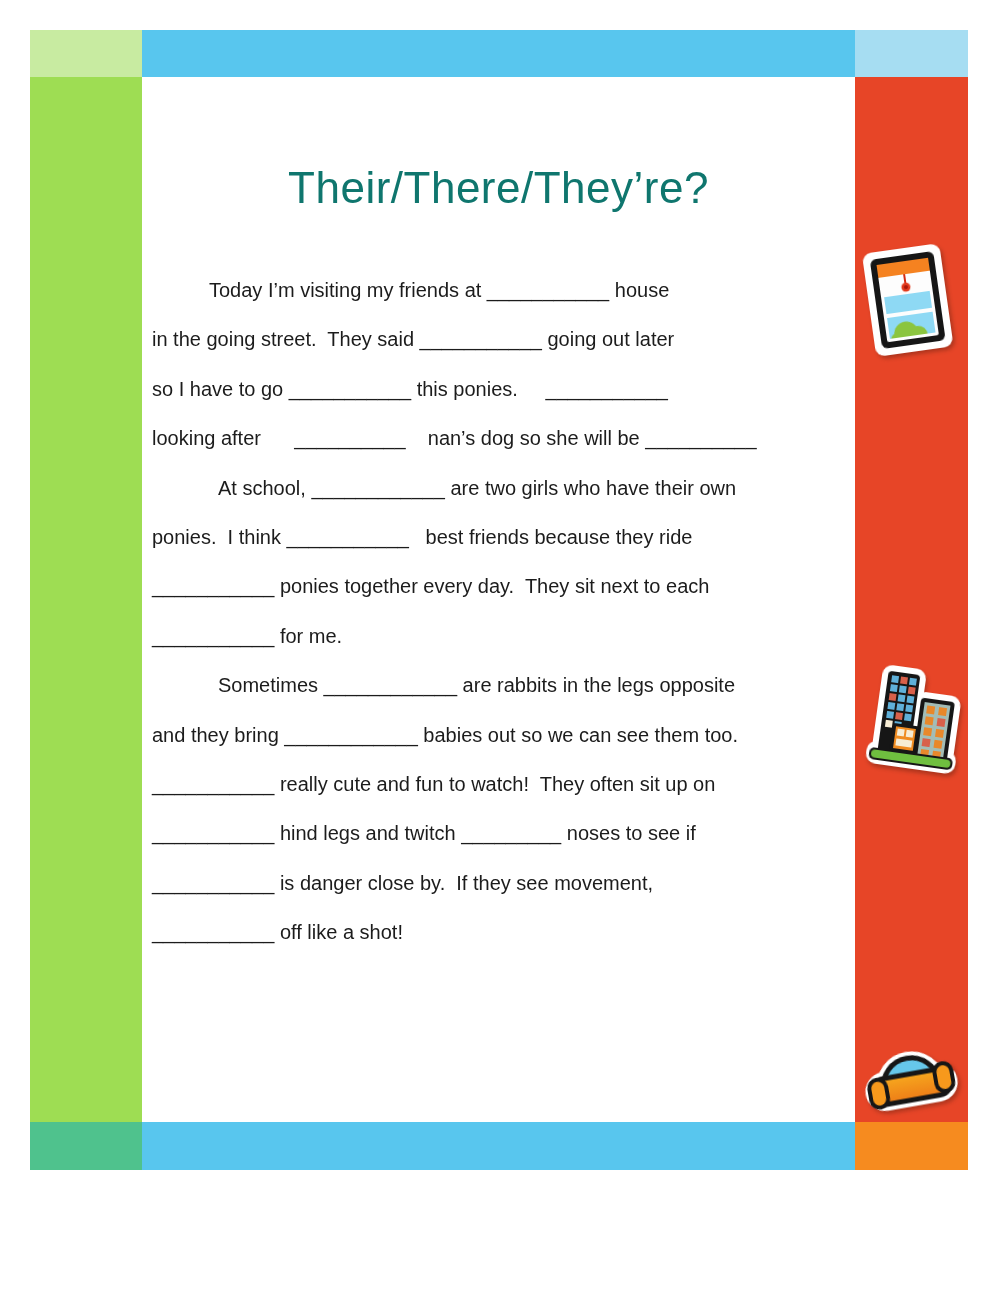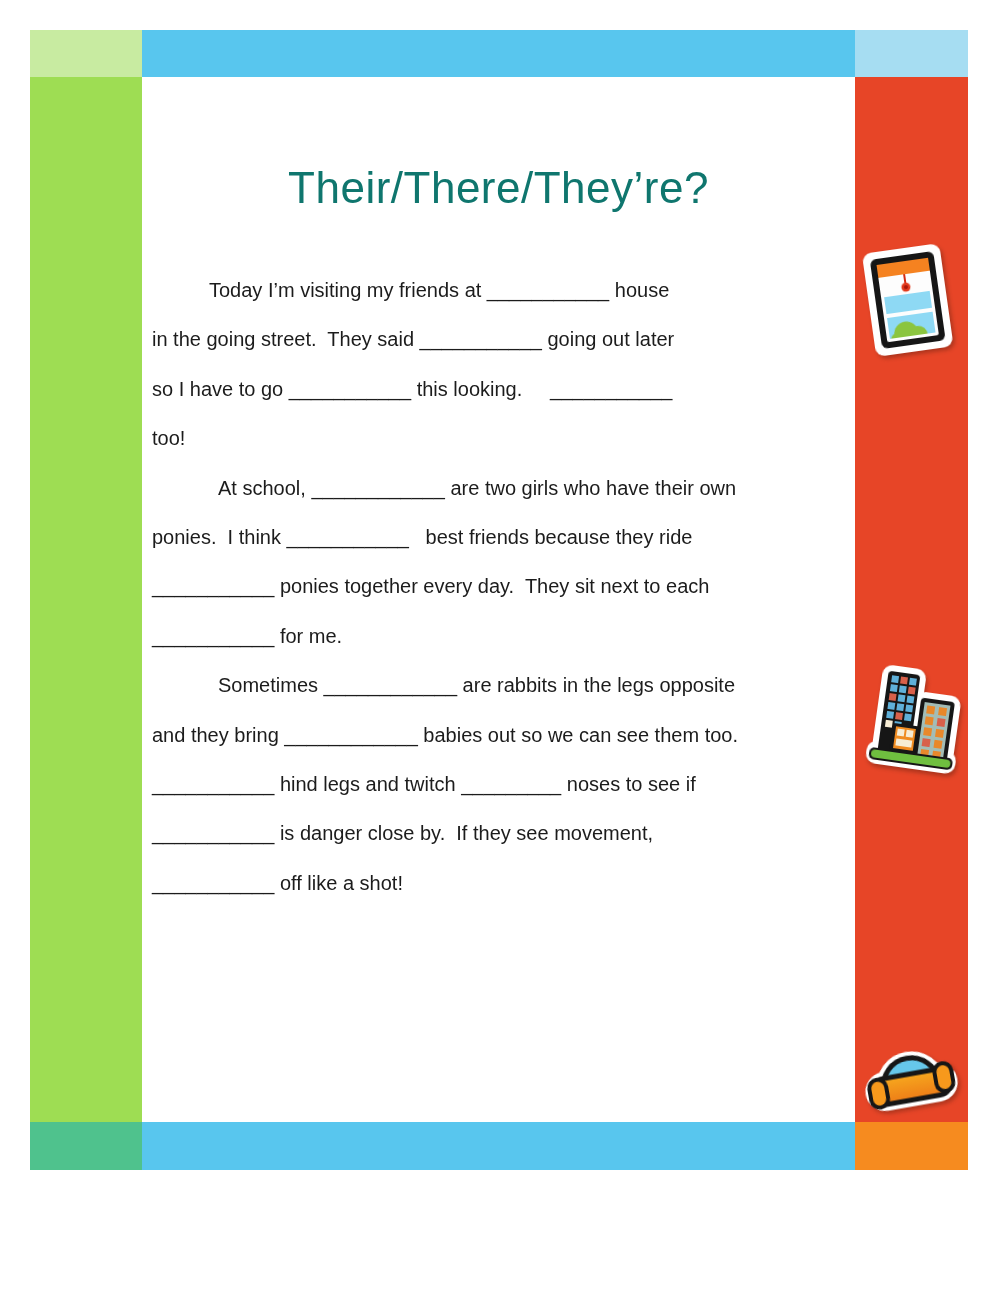--- a/index.html
+++ b/index.html
@@ -52,32 +52,33 @@
   <div class="bar bottom"></div>
   <div class="corner br"></div>
 
   <div class="page">
     <h1 class="title">Their/There/They’re?</h1>
 
     <div class="text">
       <div>
         <div class="line indent">Today I’m visiting my friends at ___________ house</div>
         <div class="line">in the going street.  They said ___________ going out later</div>
-        <div class="line">so I have to go ___________ this looking.     ___________</div>
-        <div class="line">too!</div>
+        <div class="line">so I have to go ___________ this ponies.     ___________</div>
+        <div class="line">looking after      __________    nan’s dog so she will be __________</div>
       </div>
       <div>
         <div class="line indent-lg">At school, ____________ are two girls who have their own</div>
         <div class="line">ponies.  I think ___________   best friends because they ride</div>
         <div class="line">___________ ponies together every day.  They sit next to each</div>
         <div class="line">___________ for me.</div>
       </div>
       <div>
         <div class="line indent-lg">Sometimes ____________ are rabbits in the legs opposite</div>
         <div class="line">and they bring ____________ babies out so we can see them too.</div>
+        <div class="line">___________ really cute and fun to watch!  They often sit up on</div>
         <div class="line">___________ hind legs and twitch _________ noses to see if</div>
         <div class="line">___________ is danger close by.  If they see movement,</div>
         <div class="line">___________ off like a shot!</div>
       </div>
     </div>
   </div>
 
   <div class="sticker window">
     <svg width="84" height="110" viewBox="0 0 84 110" aria-hidden="true">
       <rect x="3" y="3" width="78" height="104" rx="9" fill="#ffffff"></rect>

